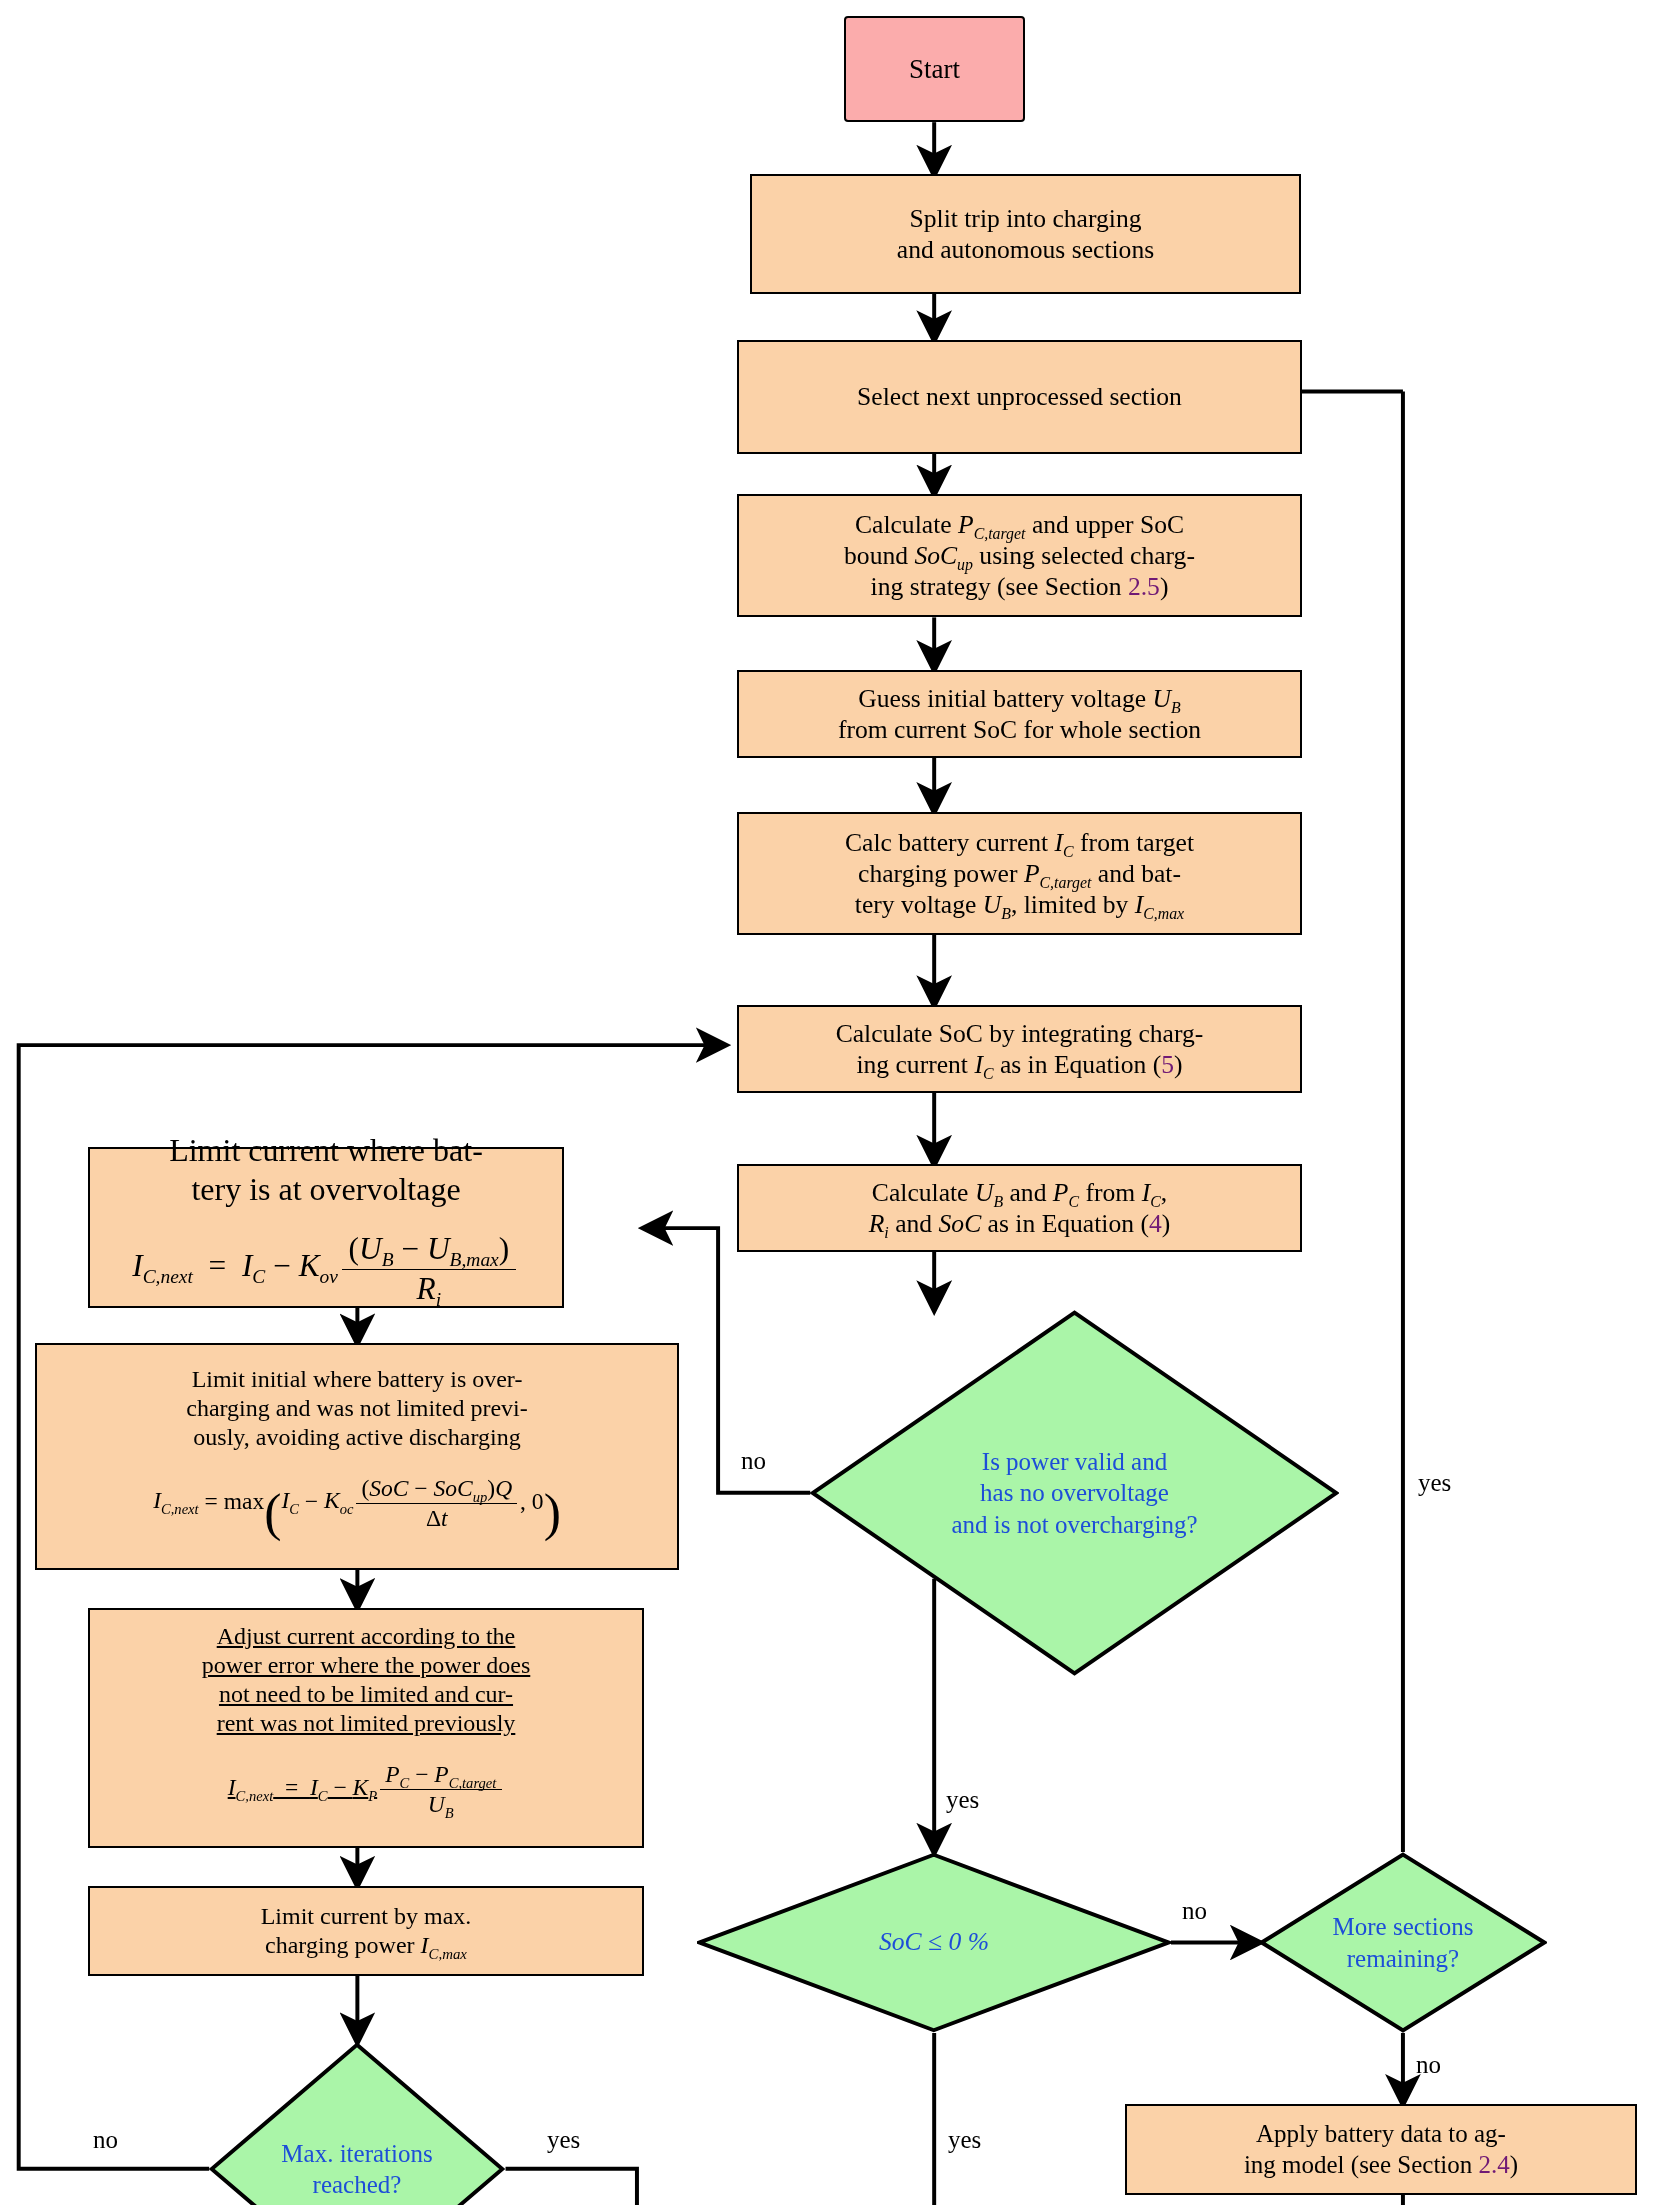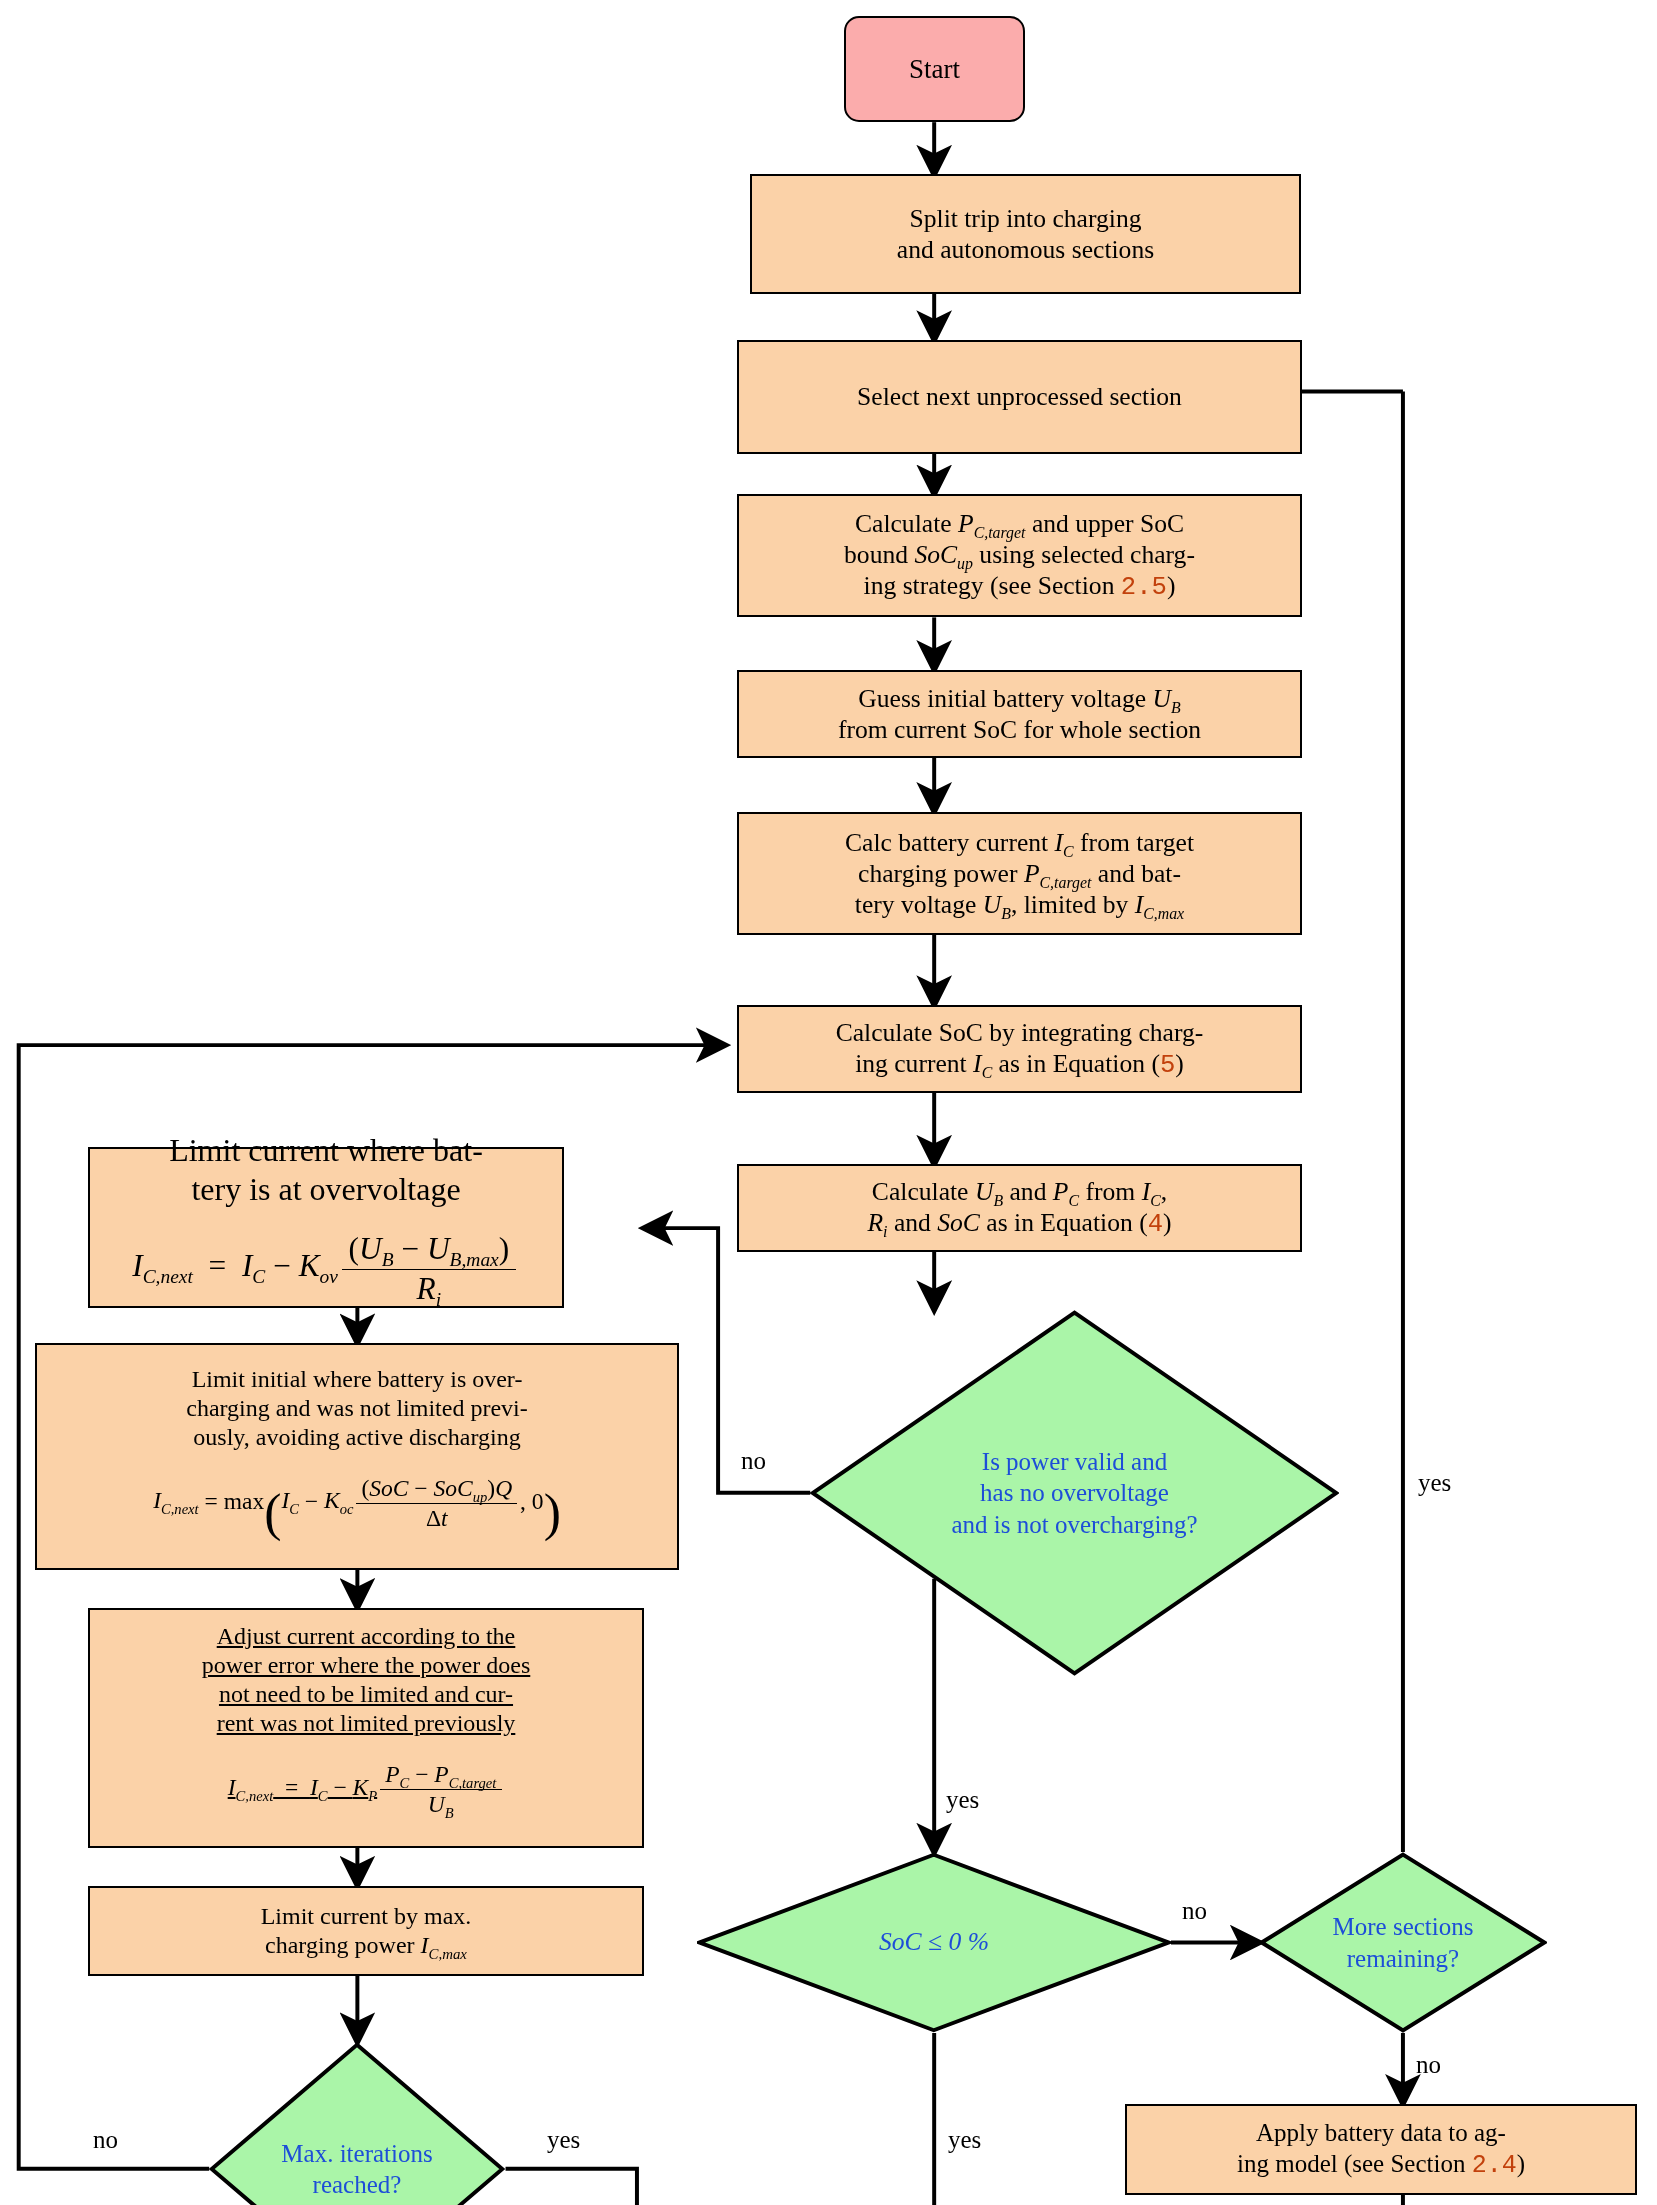--- a/index.html
+++ b/index.html
@@ -3,28 +3,28 @@
 <meta charset="utf-8">
 <style>
   html,body{margin:0;padding:0;background:#ffffff;}
   body{font-family:"Liberation Serif", serif;}
   #stage{position:relative;width:1658px;height:2391px;background:#fff;overflow:hidden;}
   svg#edges{position:absolute;left:0;top:0;width:1658px;height:2391px;}
   .node{position:absolute;box-sizing:border-box;border:2.6px solid #000;display:flex;
         align-items:center;justify-content:center;text-align:center;
         font-family:"Liberation Serif", serif;color:#000;line-height:1.22;}
   .process{background:#fbd2a8;}
-  .terminator{background:#fbacac;border-radius:15px;}
+  .terminator{background:#fbacac;border-radius:4px;}
   .diamond-wrap{position:absolute;}
   .diamond-lbl{position:absolute;left:0;top:0;width:100%;height:100%;
      display:flex;align-items:center;justify-content:center;text-align:center;
      font-family:"Liberation Serif", serif;color:#1d4ed8;line-height:1.26;pointer-events:none;}
   .edge-label{position:absolute;font-family:"Liberation Serif", serif;color:#000;
      font-size:25px;white-space:nowrap;}
-  .ref{color:#c2410c;font-family:Liberation Mono, monospace;}
+  .ref{color:#701a75;}
   i.mv{font-style:italic;font-family:"Liberation Serif", serif;}
   sub{font-size:.62em;font-style:italic;line-height:0;}
   .frac{display:inline-block;vertical-align:middle;text-align:center;margin:16px .12em;}
   .frac .num{display:block;padding:0 .22em;border-bottom:1.3px solid #000;}
   .frac .den{display:block;padding:0 .22em;}
   .bigparen{font-size:2.2em;line-height:0;vertical-align:-0.42em;font-family:"Liberation Serif",serif;}
   .eq{margin-top:5.3px;white-space:nowrap;font-size:.98em;}
   .pad{padding:0 11.5px;}
 </style>
 </head>

